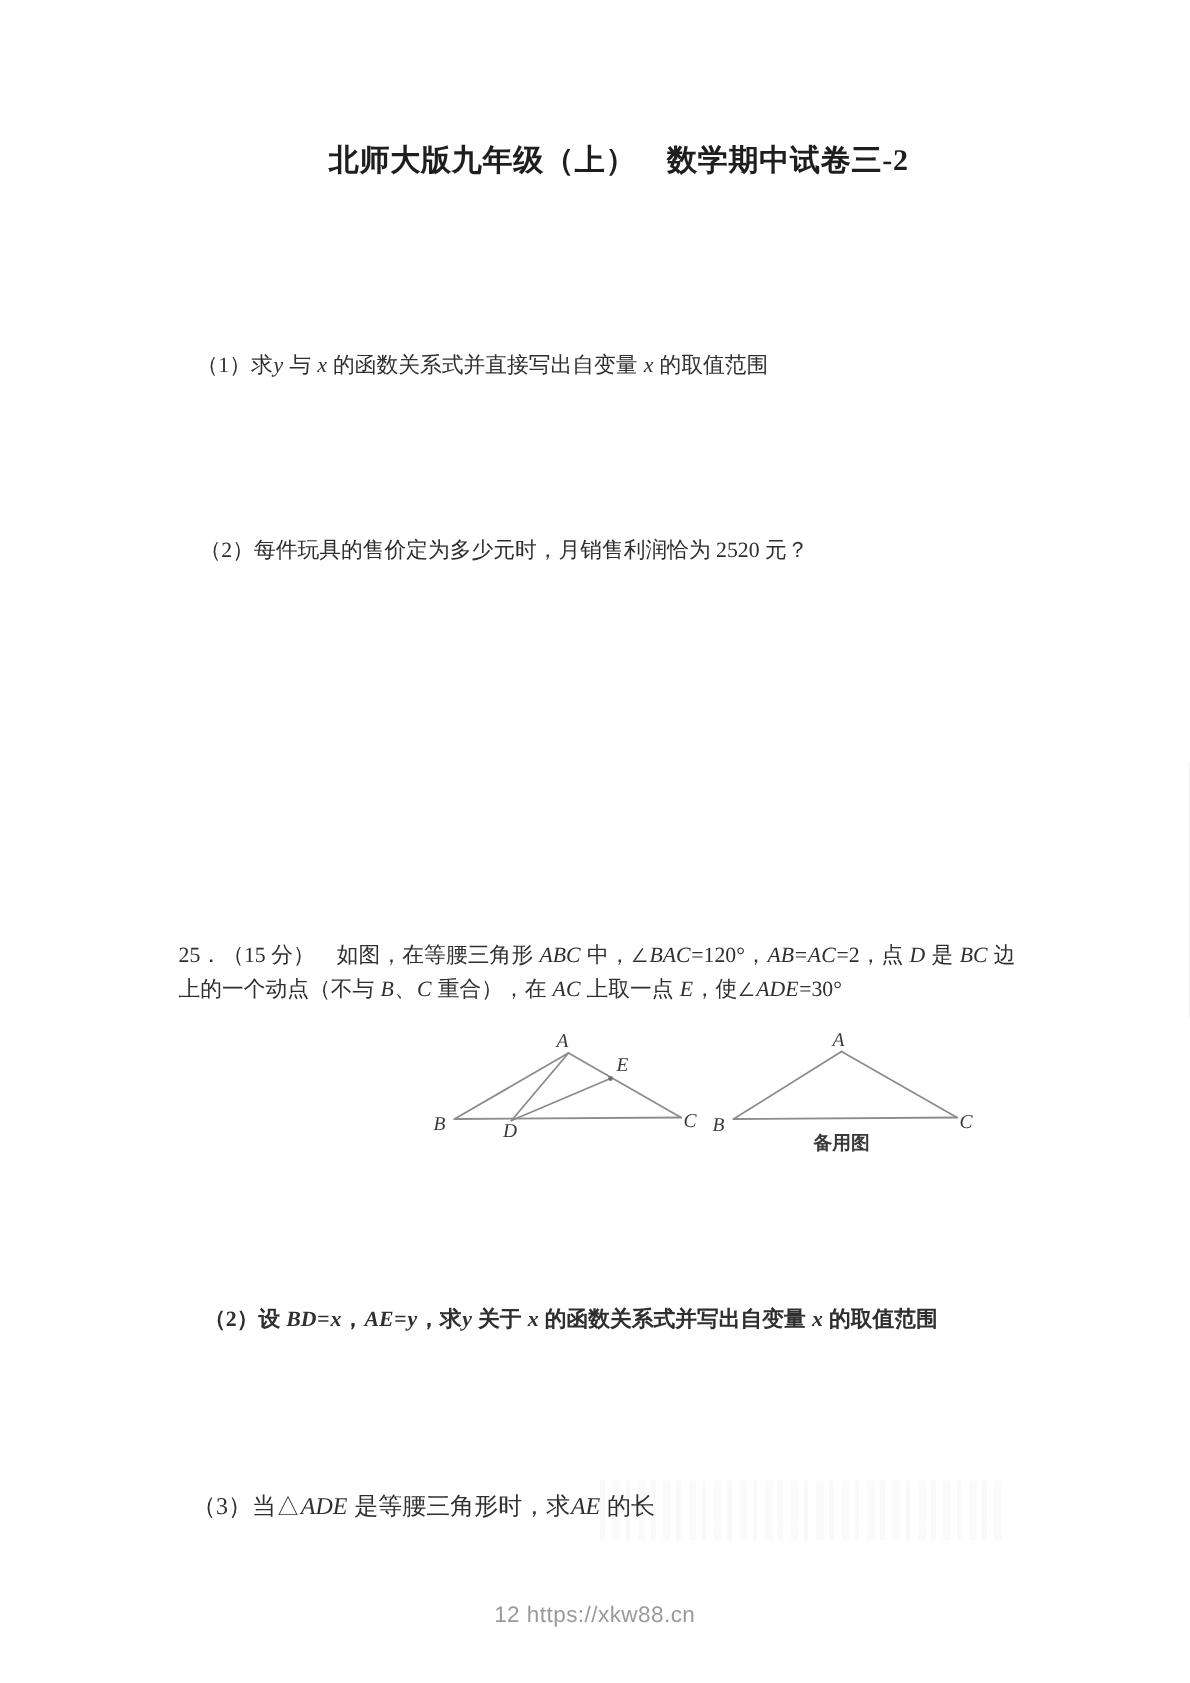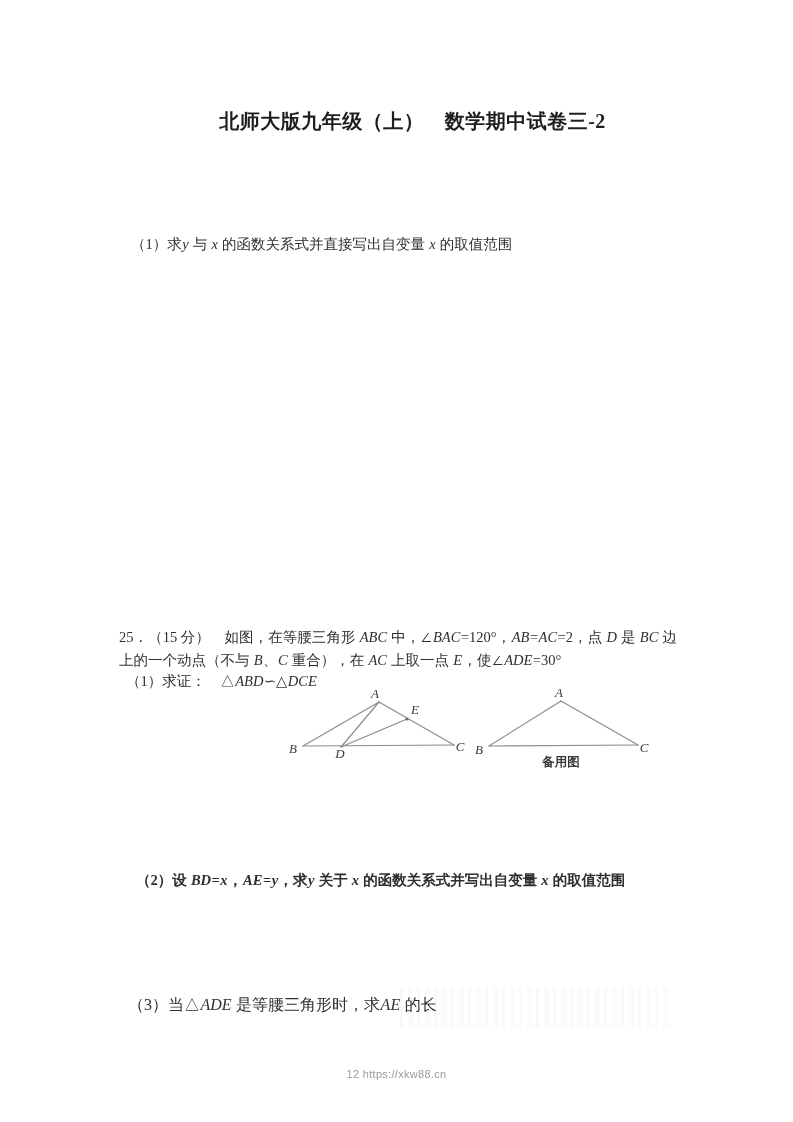--- a/index.html
+++ b/index.html
@@ -8,21 +8,21 @@
     width: 793px;
     height: 1122px;
     margin: 0 auto;
     background: #ffffff;
     overflow: hidden;
     font-family: "Liberation Serif", serif;
     color: #2f2f2f;
   }
   .title {
     position: absolute;
-    top: 108px;
+    top: 93px;
     left: 0;
     right: 0;
     margin: 0;
     text-align: center;
     font-size: 20px;
     font-weight: bold;
     color: #1e1e1e;
     letter-spacing: 0.5px;
     font-family: "Liberation Serif", serif;
     padding-left: 32px;
@@ -86,36 +86,36 @@
     );
     pointer-events: none;
   }
   .footer {
     position: absolute;
     top: 1068px;
     left: 0;
     right: 0;
     text-align: center;
     font-family: "Liberation Sans", sans-serif;
-    font-size: 11px;
+    font-size: 15px;
     color: #9a9a9a;
     letter-spacing: 0.3px;
   }
 </style>
 </head>
 <body>
 
 <div class="page">
 
   <h1 class="title">北师大版九年级（上）　数学期中试卷三-2</h1>
 
   <p class="para sub" style="left:131px; top:233px;"><span>（1）求</span><span class="v">y</span><span> 与 </span><span class="v">x</span><span> 的函数关系式并直接写出自变量 </span><span class="v">x</span><span> 的取值范围</span></p>
+  <p class="para sub" style="left:133px; top:356px;"><span>（2）每件玩具的售价定为多少元时，月销售利润恰为 2520 元？</span></p>
 
   <p class="para stem" style="top:626px;"><span>25．（15 分）　如图，在等腰三角形 </span><span class="v">ABC</span><span> 中，∠</span><span class="v">BAC</span><span>=120°，</span><span class="v">AB</span><span>=</span><span class="v">AC</span><span>=2，点 </span><span class="v">D</span><span> 是 </span><span class="v">BC</span><span> 边上的一个动点（不与 </span><span class="v">B</span><span>、</span><span class="v">C</span><span> 重合），在 </span><span class="v">AC</span><span> 上取一点 </span><span class="v">E</span><span>，使∠</span><span class="v">ADE</span><span>=30°</span></p>
-  <p class="para sub" style="left:126px; top:670px;"><span>（1）求证：　△</span><span class="v">ABD</span><span>∽△</span><span class="v">DCE</span></p>
 
   <svg class="figure-svg" viewBox="278 683 404 94">
 
     <g>
       <line x1="303" y1="746" x2="379" y2="702"></line>
       <line x1="379" y1="702" x2="454" y2="745"></line>
       <line x1="303" y1="746" x2="454" y2="745"></line>
       <line x1="379" y1="702" x2="341" y2="747"></line>
       <line x1="341" y1="747" x2="407" y2="719"></line>
       <circle cx="407" cy="719" r="1.6" fill="#6f6f6f"></circle>

